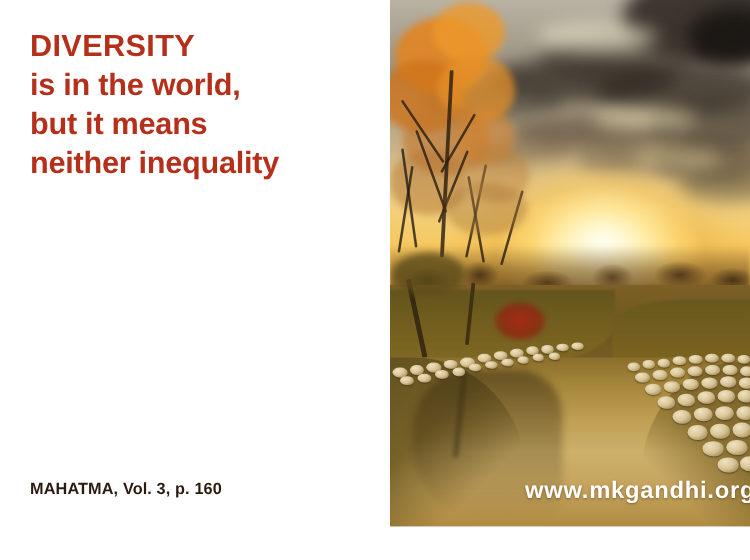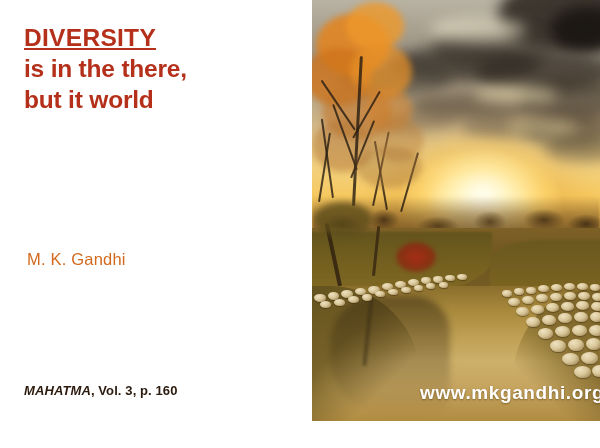--- a/index.html
+++ b/index.html
@@ -34,21 +34,20 @@
     color: #b5301a;
     font-family: "Liberation Sans", sans-serif;
     font-weight: bold;
     font-size: 24.5px;
     line-height: 31px;
     letter-spacing: -0.2px;
     white-space: nowrap;
   }
   .quote-line.headword {
     letter-spacing: 0.3px;
-    text-decoration: underline;
   }
 
   .author {
     position: absolute;
     left: 27px;
     top: 250px;
     color: #d2691e;
     font-family: "Liberation Sans", sans-serif;
     font-weight: normal;
     font-size: 16.5px;
@@ -59,21 +58,20 @@
     position: absolute;
     left: 24px;
     top: 383px;
     color: #2b1a0d;
     font-family: "Liberation Sans", sans-serif;
     font-weight: bold;
     font-size: 13px;
     letter-spacing: 0.1px;
   }
   .citation .work {
-    font-style: italic;
   }
 
   
   .photo {
     position: absolute;
     left: 312px;
     top: 0;
     width: 288px;
     height: 421px;
     overflow: hidden;
@@ -279,25 +277,25 @@
 </style>
 </head>
 <body>
 
 <div id="poster">
 
   <div class="quote-panel">
 
     <div class="quote-block">
       <div class="quote-line headword">DIVERSITY</div>
-      <div class="quote-line">is in the there,</div>
-      <div class="quote-line">but it world</div>
+      <div class="quote-line">is in the world,</div>
+      <div class="quote-line">but it means</div>
+      <div class="quote-line">neither inequality</div>
     </div>
 
-    <div class="author">M. K. Gandhi</div>
 
     <div class="citation"><span class="work">MAHATMA</span><span>, Vol. 3, p. 160</span></div>
   </div>
 
   <div class="photo">
 
     <div class="layer sky"></div>
 
     <div class="layer cloud c1"></div>
     <div class="layer cloud c2"></div>

